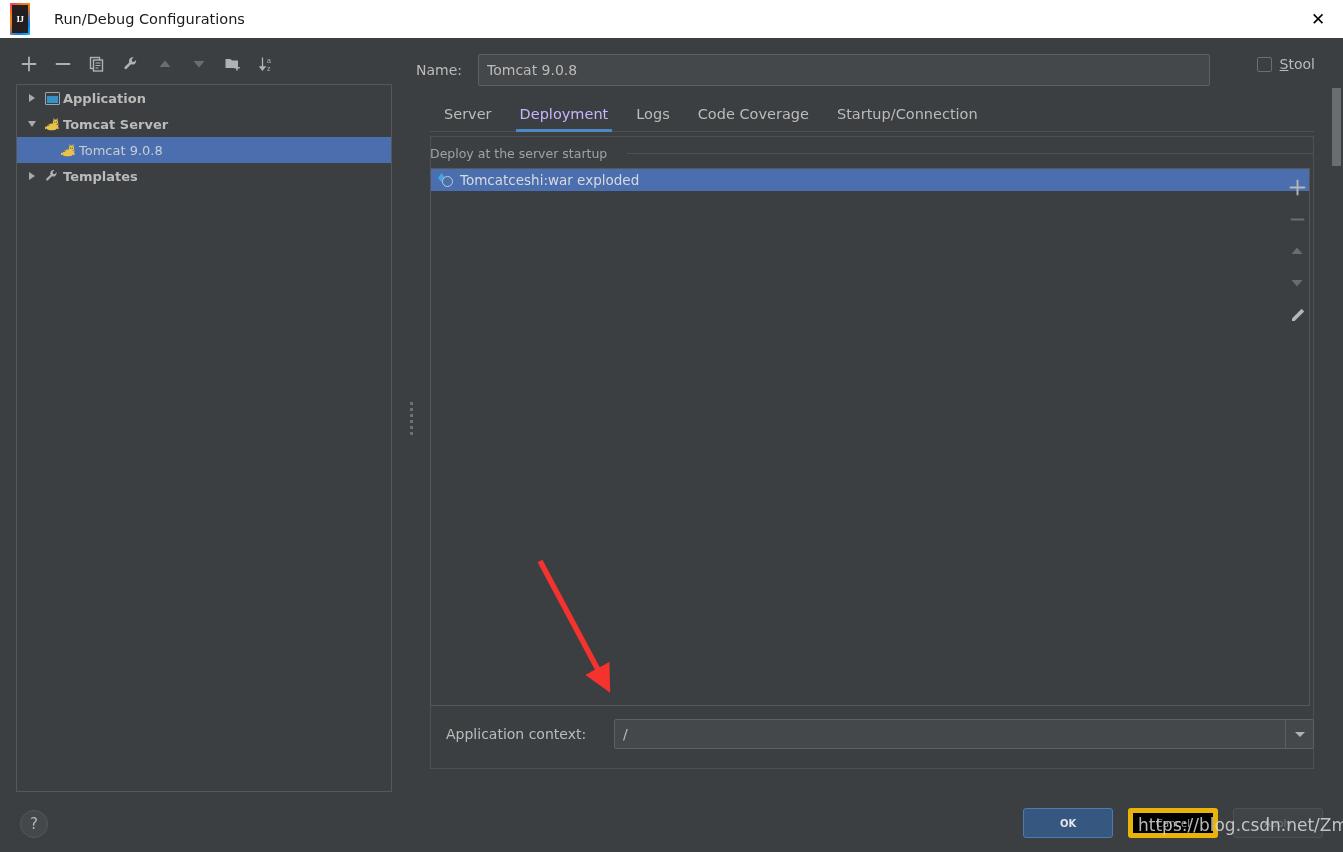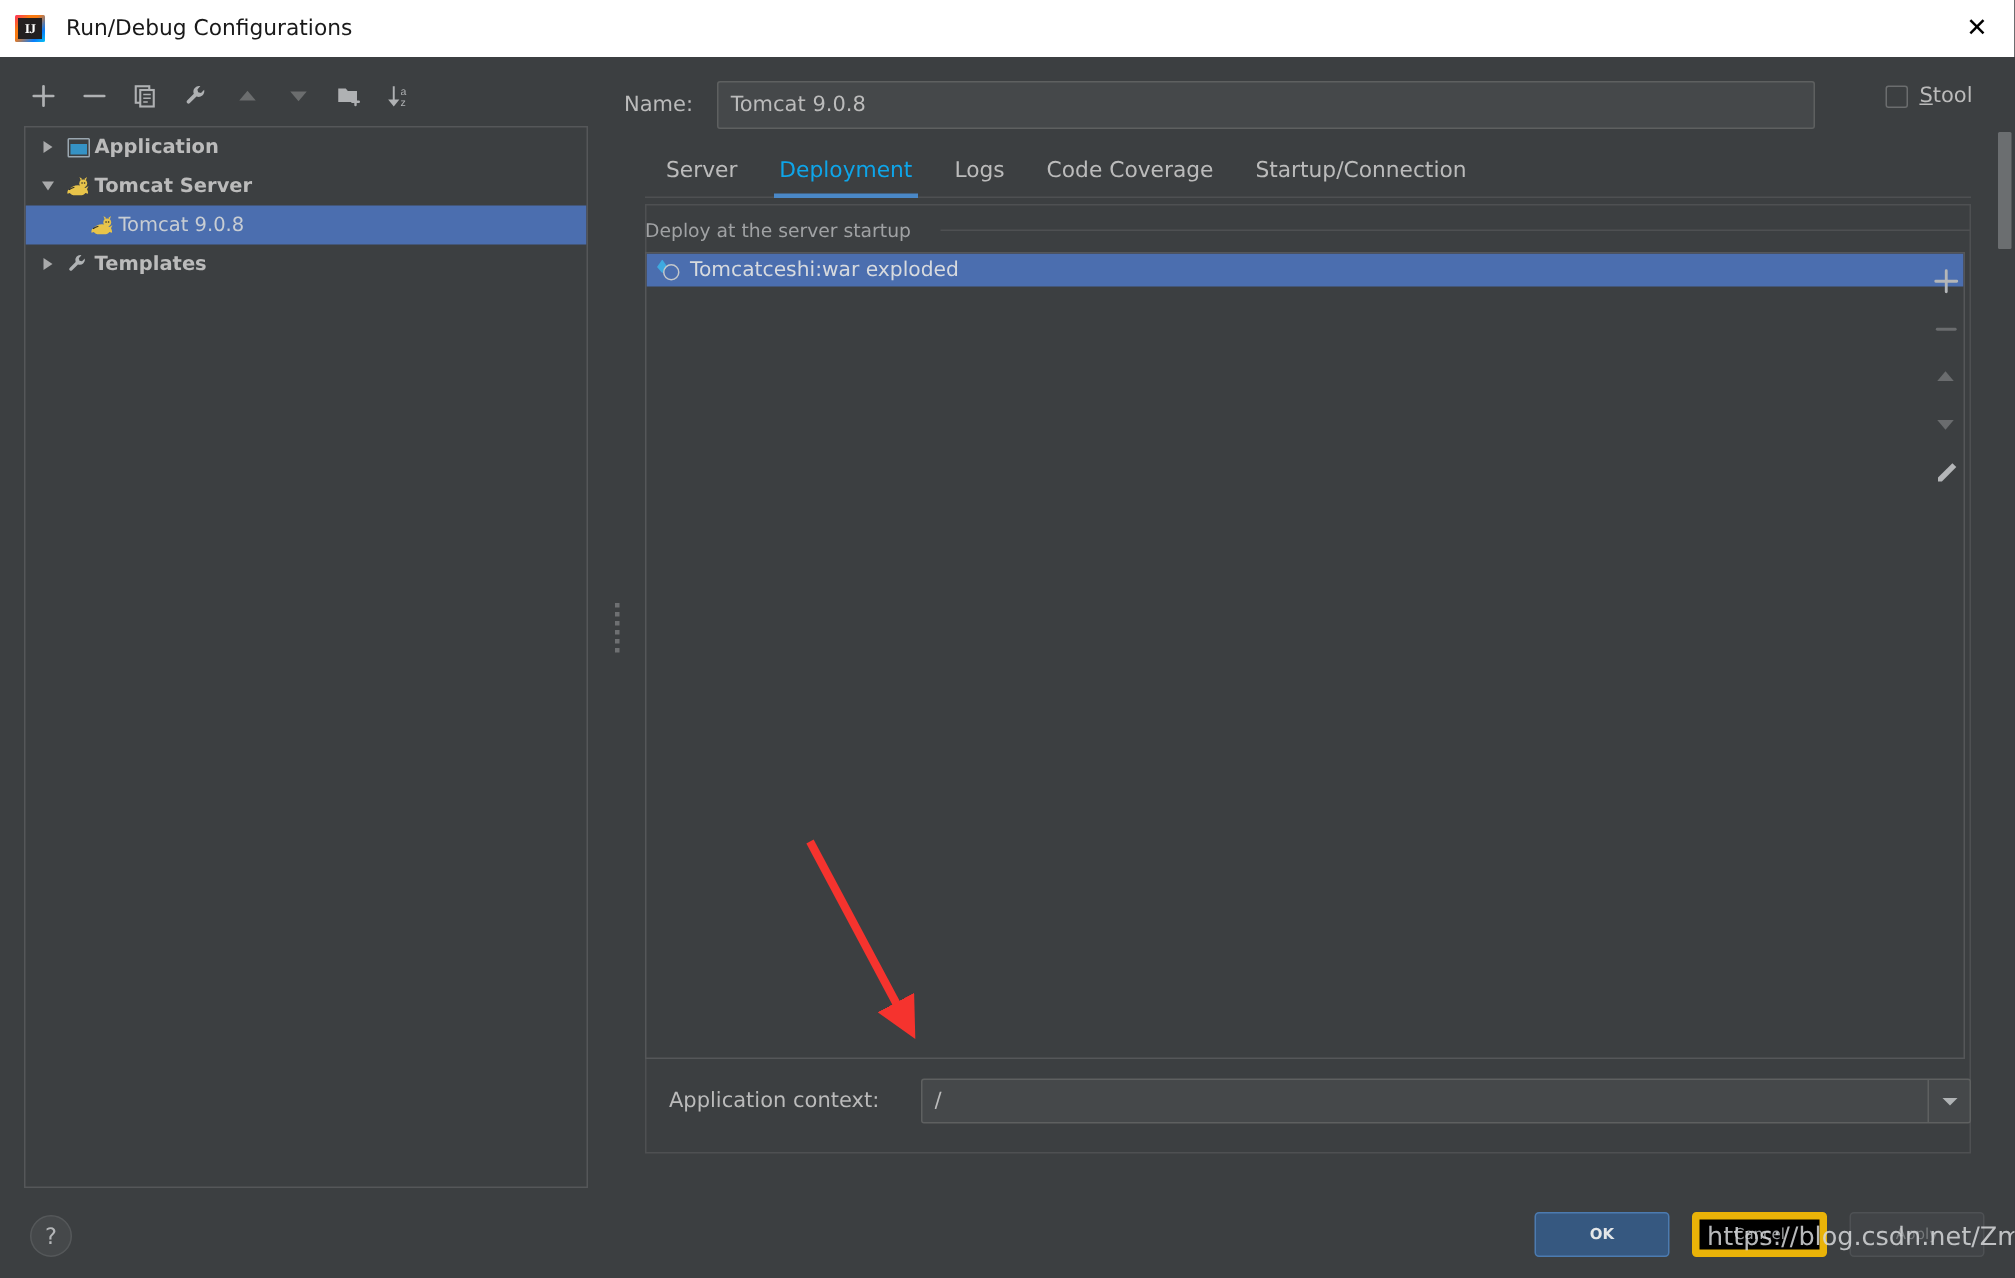--- a/index.html
+++ b/index.html
@@ -15,21 +15,21 @@
     background: #3c3f41;
   }
 
   
   .titlebar {
     position: absolute; left: 0; top: 0; width: 1343px; height: 38px;
     background: #ffffff;
     display: flex; align-items: center;
   }
   .title-icon {
-    width: 20px; height: 18px; margin-left: 10px; margin-right: 14px;
+    width: 20px; height: 32px; margin-left: 10px; margin-right: 24px;
     position: relative; flex: none;
   }
   .title-icon .ij {
     position: absolute; inset: 0;
     background: linear-gradient(135deg, #fe315d 0%, #f97a12 28%, #f97a12 42%, #087cfa 78%, #07c3f2 100%);
     border-radius: 1px;
   }
   .title-icon .ij-inner {
     position: absolute; left: 2px; top: 2px; right: 2px; bottom: 2px;
     background: #231f20;
@@ -151,21 +151,21 @@
 
   
   .tabs {
     position: absolute; left: 14px; top: 58px; width: 884px; height: 36px;
     display: flex; align-items: flex-end; border-bottom: 1px solid #4e5052;
   }
   .tab {
     position: relative; padding: 0 14px 9px 14px; color: #bbbbbb;
     font-size: 14.5px; font-family: "DejaVu Sans", sans-serif; cursor: pointer;
   }
-  .tab.active { color: #0ea5e9; }
+  .tab.active { color: #c4b5fd; }
   .tab.active::after {
     content: ''; position: absolute; left: 10px; right: 10px; bottom: -1px;
     height: 3px; background: #4a88c7;
   }
 
   
   .group-head {
     position: absolute; left: 14px; top: 106px; width: 884px; height: 18px;
     display: flex; align-items: center; gap: 20px;
   }

